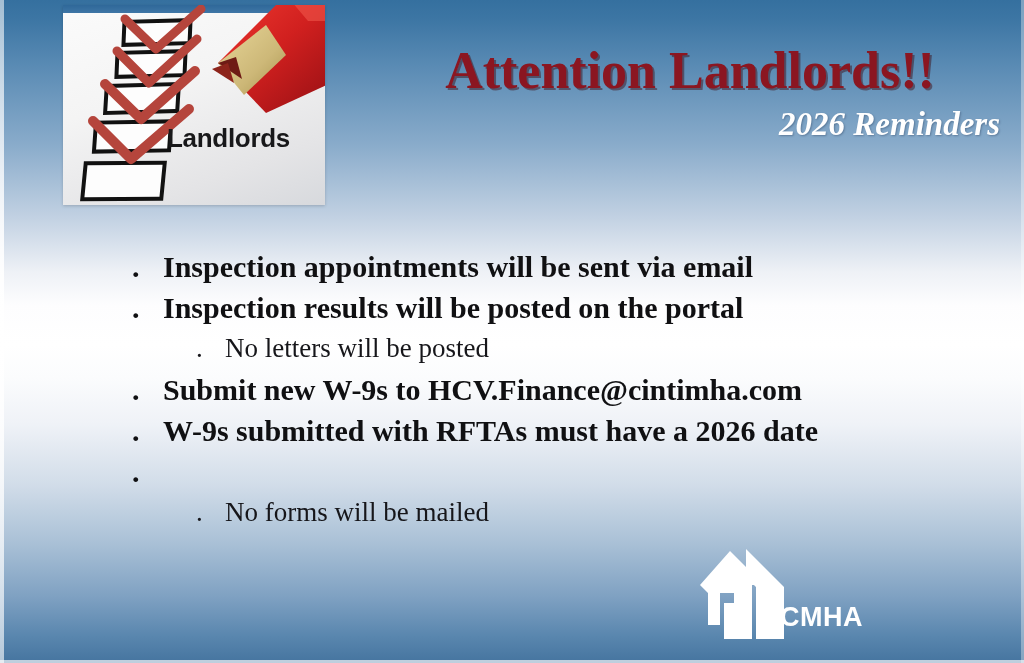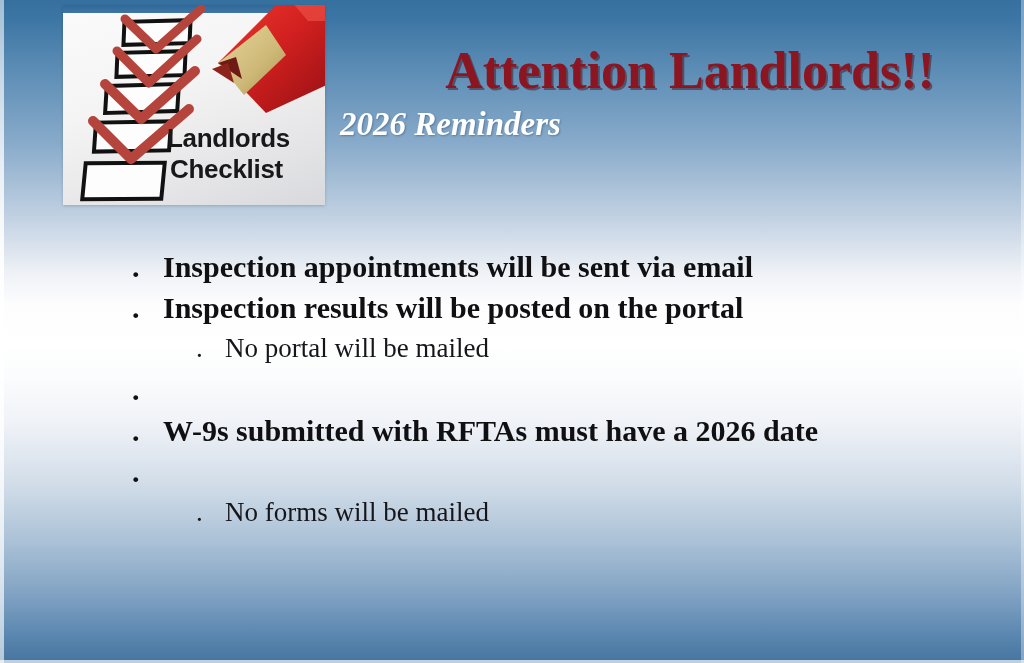--- a/index.html
+++ b/index.html
@@ -127,21 +127,21 @@
     line-height: 1;
     color: #8b1621;
     text-shadow: 2px 2px 0 rgba(60,6,12,0.45);
     white-space: nowrap;
   }
   #subtitle {
     position: absolute;
     left: 340px;
     top: 108px;
     width: 660px;
-    text-align: left;
+    text-align: right;
     font-family: "Liberation Serif", serif;
     font-weight: bold;
     font-style: italic;
     font-size: 33px;
     line-height: 1;
     color: #ffffff;
     text-shadow: 1px 1px 2px rgba(40,60,90,0.40);
     white-space: nowrap;
   }
 
@@ -262,58 +262,73 @@
       <path d="M128 4 L190 4 L190 30 L150 30 Z" fill="#f25b4e" opacity="0.55"></path>
 
       <path d="M60 72 L108 34 L128 64 L86 104 Z" fill="url(#pwood)"></path>
 
       <path d="M60 72 L78 66 L84 88 Z" fill="#6e1b15"></path>
       <path d="M54 78 L70 72 L76 92 Z" fill="#8d241b"></path>
     </svg>
 
     <div id="checklist-words">
       <div class="l1">Landlords</div>
-      <div class="l2">Checklist</div>
     </div>
   </div>
 
   <div id="title">Attention Landlords!!</div>
   <div id="subtitle">2026 Reminders</div>
 
   <div id="bullets">
 
     <div class="bullet-row level1">
       <span class="bullet-dot">.</span>
       <span class="bullet-text">Inspection appointments will be sent via email</span>
     </div>
 
     <div class="bullet-row level1">
       <span class="bullet-dot">.</span>
       <span class="bullet-text">Inspection results will be posted on the portal</span>
     </div>
 
     <div class="bullet-row level2">
       <span class="bullet-dot">.</span>
-      <span class="bullet-text">No portal will be mailed</span>
-    </div>
-
-    <div class="bullet-row level1">
-      <span class="bullet-dot">.</span>
+      <span class="bullet-text">No letters will be posted</span>
+    </div>
+
+    <div class="bullet-row level1">
+      <span class="bullet-dot">.</span>
+      <span class="bullet-text">Submit new W-9s to HCV.Finance@cintimha.com</span>
     </div>
 
     <div class="bullet-row level1">
       <span class="bullet-dot">.</span>
       <span class="bullet-text">W-9s submitted with RFTAs must have a 2026 date</span>
     </div>
 
     <div class="bullet-row level1">
       <span class="bullet-dot">.</span>
     </div>
 
     <div class="bullet-row level2">
       <span class="bullet-dot">.</span>
       <span class="bullet-text">No forms will be mailed</span>
     </div>
 
   </div>
 
+  <div id="cmha-logo">
+    <svg id="cmha-mark" viewBox="0 0 90 92">
+      <g fill="#ffffff">
+
+        <path d="M46 2 L84 40 L84 92 L56 92 L56 40 L46 30 Z"></path>
+
+        <path d="M30 4 L64 38 L52 38 L52 46 L40 46 L40 38 L30 28 L10 48 L0 38 Z"></path>
+
+        <path d="M8 46 L30 24 L52 46 L52 92 L24 92 L24 56 L34 56 L34 46 L8 46 Z"></path>
+
+        <path d="M8 46 L20 46 L20 78 L8 78 Z"></path>
+      </g>
+    </svg>
+    <div id="cmha-text">CMHA</div>
+  </div>
 
 </div>
 
 </body></html>

